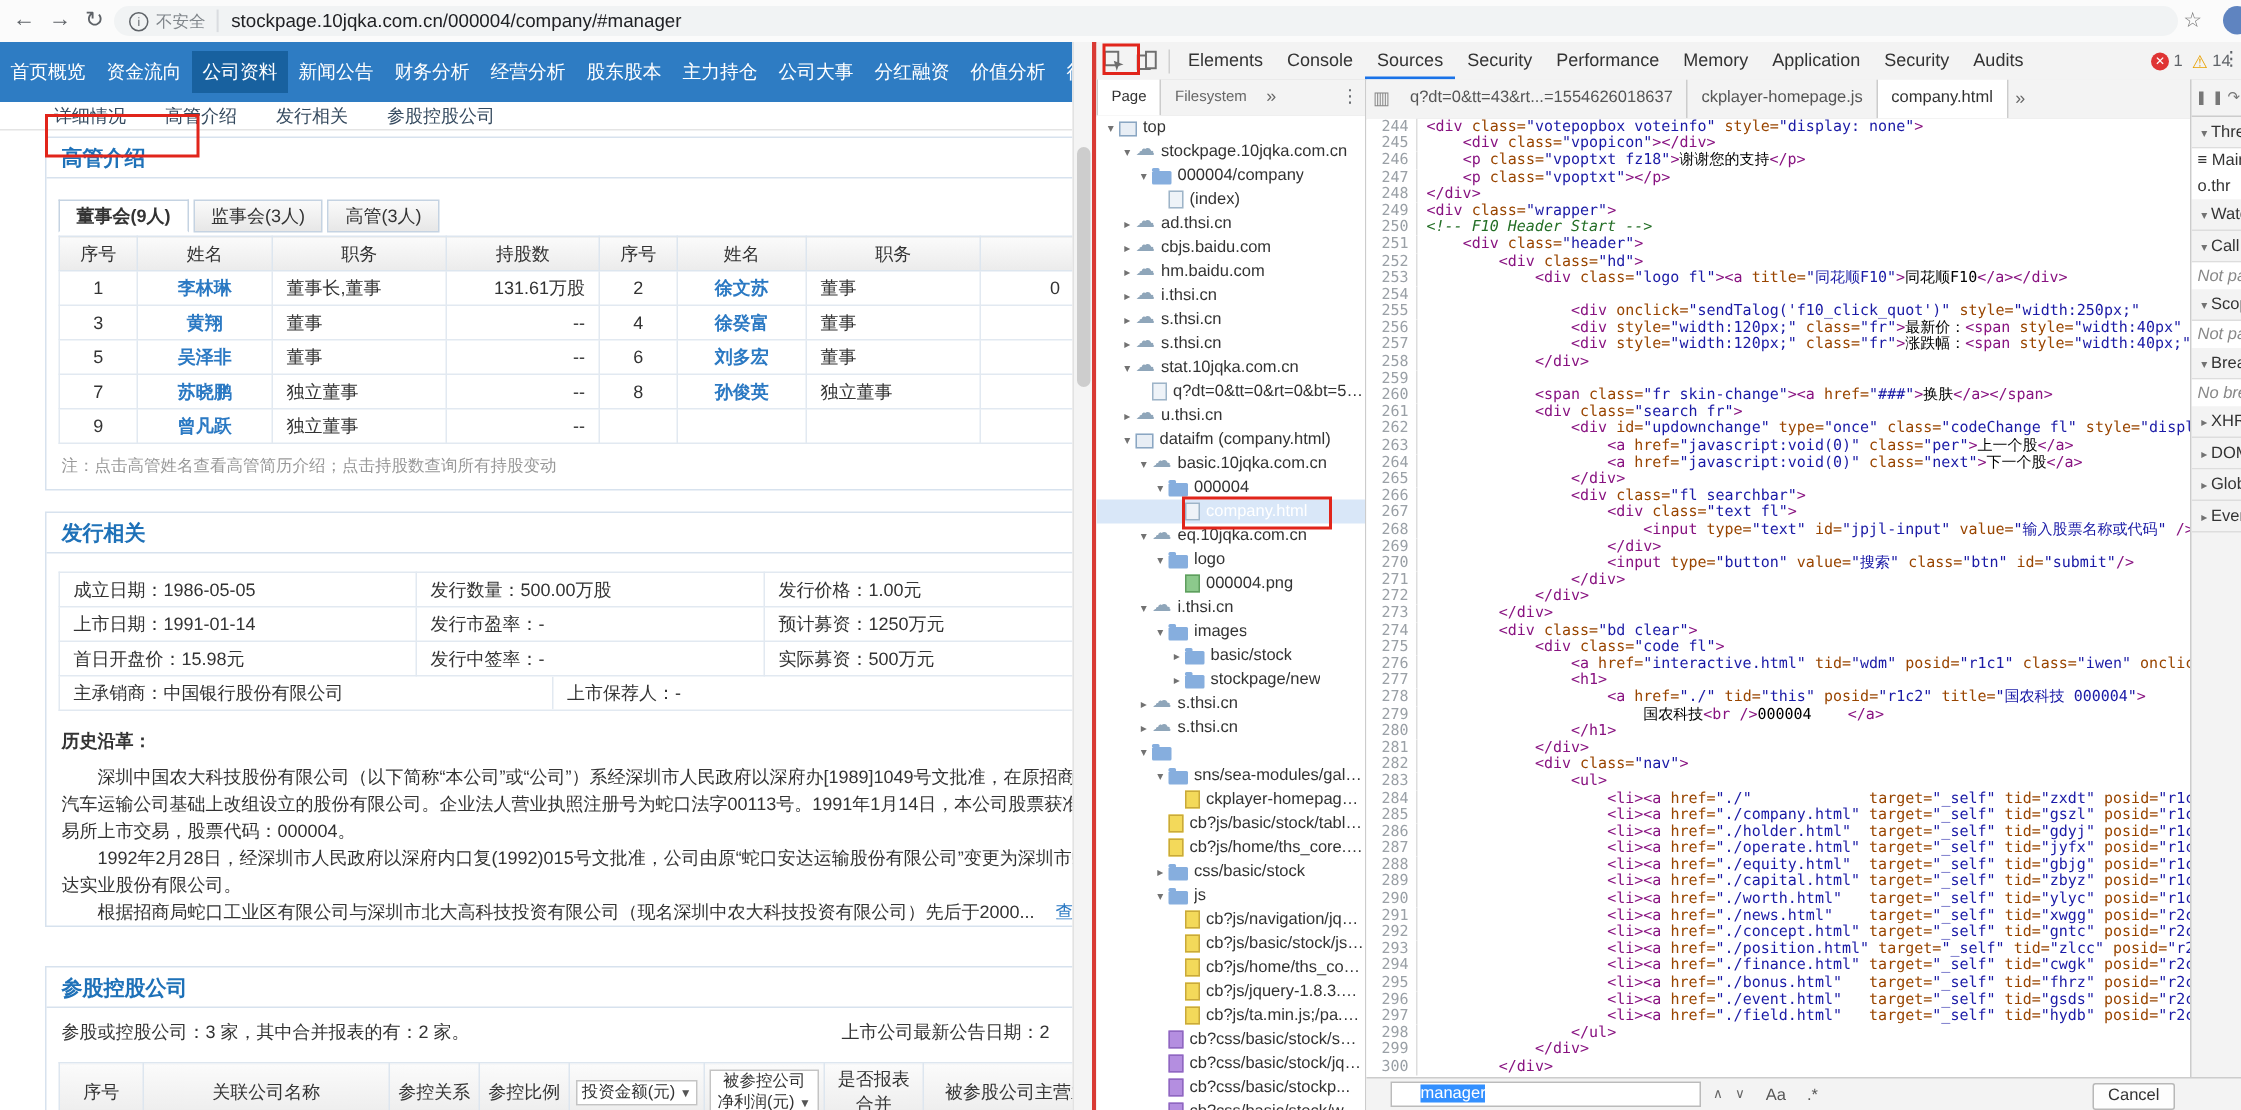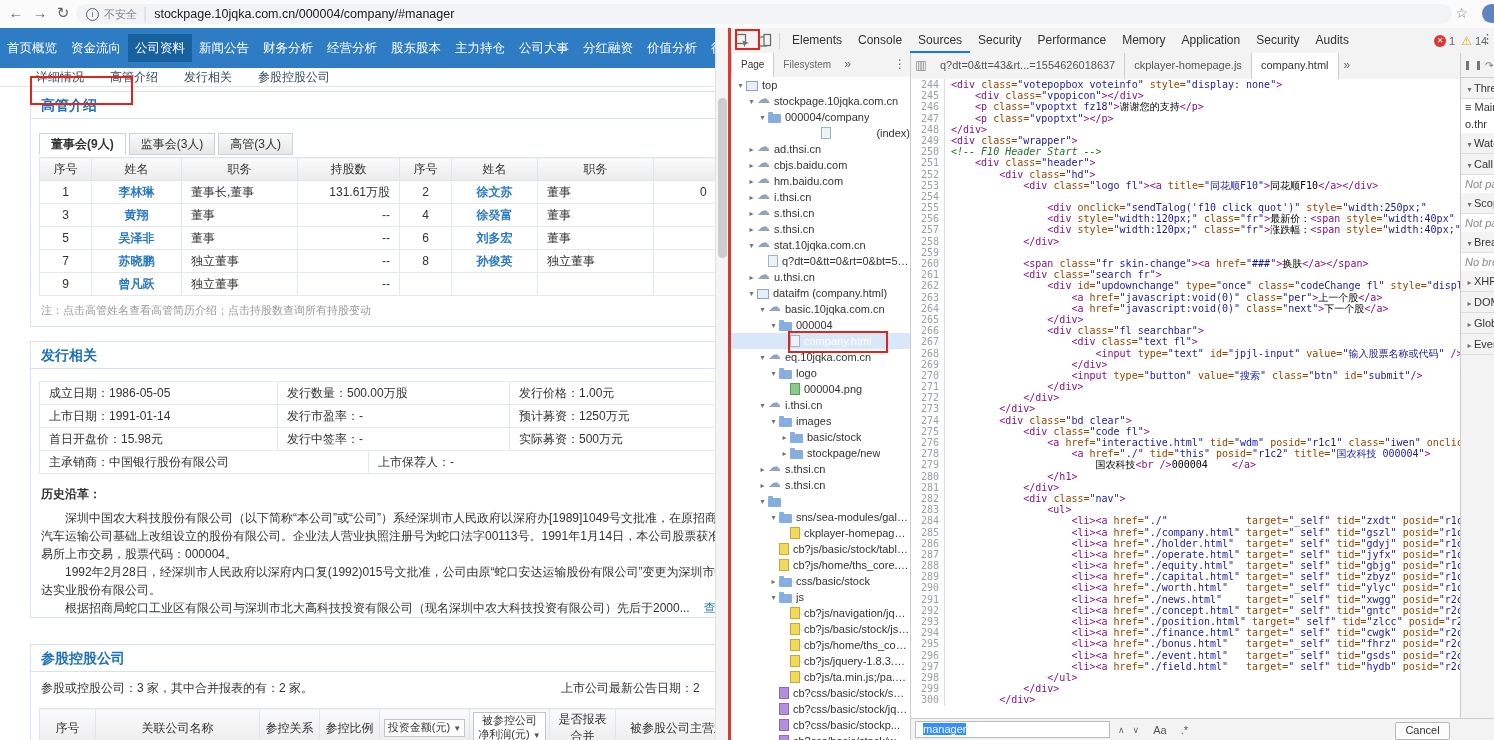--- a/index.html
+++ b/index.html
@@ -113,22 +113,22 @@
   .strip-bar{height:24px;border-bottom:1px solid #ccc;display:flex;align-items:center;padding-left:5px;}
   .pause-bars{width:8px;height:9px;border-left:3px solid #777;border-right:3px solid #777;margin-right:5px;}
   .step-ico{color:#777;font-size:10px;}
   .srow{height:20px;line-height:20px;white-space:nowrap;overflow:hidden;font-size:11px;color:#333;padding-left:4px;}
   .srow.h{background:#f3f3f3;border-bottom:1px solid #ddd;}
   .srow.i{background:#fff;height:17px;line-height:17px;}
   .srow.e{background:#fff;height:18px;line-height:18px;color:#888;font-style:italic;}
   .srow .arrow{display:inline-block;width:9px;}
   .searchbar{position:absolute;left:180px;top:690px;width:583px;height:22px;background:#f3f3f3;border-top:1px solid #ccc;
     display:flex;align-items:center;box-sizing:border-box;}
-  .sinput{width:186px;height:15px;background:#fff;border:1px solid #bbb;margin-left:4px;font-size:11px;line-height:15px;
-    padding-left:7px;overflow:hidden;white-space:nowrap;}
+  .sinput{width:186px;height:15px;background:#fff;border:1px solid #bbb;margin-left:16px;font-size:11px;line-height:15px;
+    padding-left:19px;overflow:hidden;white-space:nowrap;}
   .sel{background:#3390ff;color:#fff;}
   .snav{color:#666;font-size:9px;margin-left:8px;cursor:pointer;}
   .stog{color:#555;font-size:11px;margin-left:14px;cursor:pointer;}
   .cancel{position:absolute;left:484px;top:3px;width:53px;height:16px;border:1px solid #b8b8b8;background:#fdfdfd;
     border-radius:2px;font-size:11px;line-height:15px;text-align:center;color:#333;cursor:pointer;}
   
   .anno{position:absolute;border:2px solid #e1251b;z-index:50;pointer-events:none;}
 </style>
 </head>
 <body>
@@ -399,21 +399,21 @@
         <div class="trow" style="padding-left: 15px;">
           <span class="arrow">▾</span>
           <span class="ico cloud"></span>
           <span class="lbl">stockpage.10jqka.com.cn</span>
         </div>
         <div class="trow" style="padding-left: 26px;">
           <span class="arrow">▾</span>
           <span class="ico folder"></span>
           <span class="lbl">000004/company</span>
         </div>
-        <div class="trow" style="padding-left: 37px; justify-content: space-between;">
+        <div class="trow" style="padding-left: 37px;">
           <span class="arrow"></span>
           <span class="ico html"></span>
           <span class="lbl">(index)</span>
         </div>
         <div class="trow" style="padding-left: 15px;">
           <span class="arrow">▸</span>
           <span class="ico cloud"></span>
           <span class="lbl">ad.thsi.cn</span>
         </div>
         <div class="trow" style="padding-left: 15px;">
@@ -737,20 +737,24 @@
           <span class="ln">274</span>
           <span class="lc"><span>        </span><span class="tk-tag">&lt;div</span><span> </span><span class="tk-attr">class=</span><span class="tk-val">"bd clear"</span><span class="tk-tag">&gt;</span></span>
         </div>
         <div class="code-row">
           <span class="ln">275</span>
           <span class="lc"><span>            </span><span class="tk-tag">&lt;div</span><span> </span><span class="tk-attr">class=</span><span class="tk-val">"code fl"</span><span class="tk-tag">&gt;</span></span>
         </div>
         <div class="code-row">
           <span class="ln">276</span>
           <span class="lc"><span>                </span><span class="tk-tag">&lt;a</span><span> </span><span class="tk-attr">href=</span><span class="tk-val">"interactive.html"</span><span> </span><span class="tk-attr">tid=</span><span class="tk-val">"wdm"</span><span> </span><span class="tk-attr">posid=</span><span class="tk-val">"r1c1"</span><span> </span><span class="tk-attr">class=</span><span class="tk-val">"iwen"</span><span> </span><span class="tk-attr">onclick=</span></span>
+        </div>
+        <div class="code-row">
+          <span class="ln">277</span>
+          <span class="lc"><span>                </span><span class="tk-tag">&lt;h1</span><span class="tk-tag">&gt;</span></span>
         </div>
         <div class="code-row">
           <span class="ln">278</span>
           <span class="lc"><span>                    </span><span class="tk-tag">&lt;a</span><span> </span><span class="tk-attr">href=</span><span class="tk-val">"./"</span><span> </span><span class="tk-attr">tid=</span><span class="tk-val">"this"</span><span> </span><span class="tk-attr">posid=</span><span class="tk-val">"r1c2"</span><span> </span><span class="tk-attr">title=</span><span class="tk-val">"国农科技 000004"</span><span class="tk-tag">&gt;</span></span>
         </div>
         <div class="code-row">
           <span class="ln">279</span>
           <span class="lc"><span>                        国农科技</span><span class="tk-tag">&lt;br</span><span> </span><span class="tk-tag">/&gt;</span><span>000004    </span><span class="tk-tag">&lt;/a</span><span class="tk-tag">&gt;</span></span>
         </div>
         <div class="code-row">

